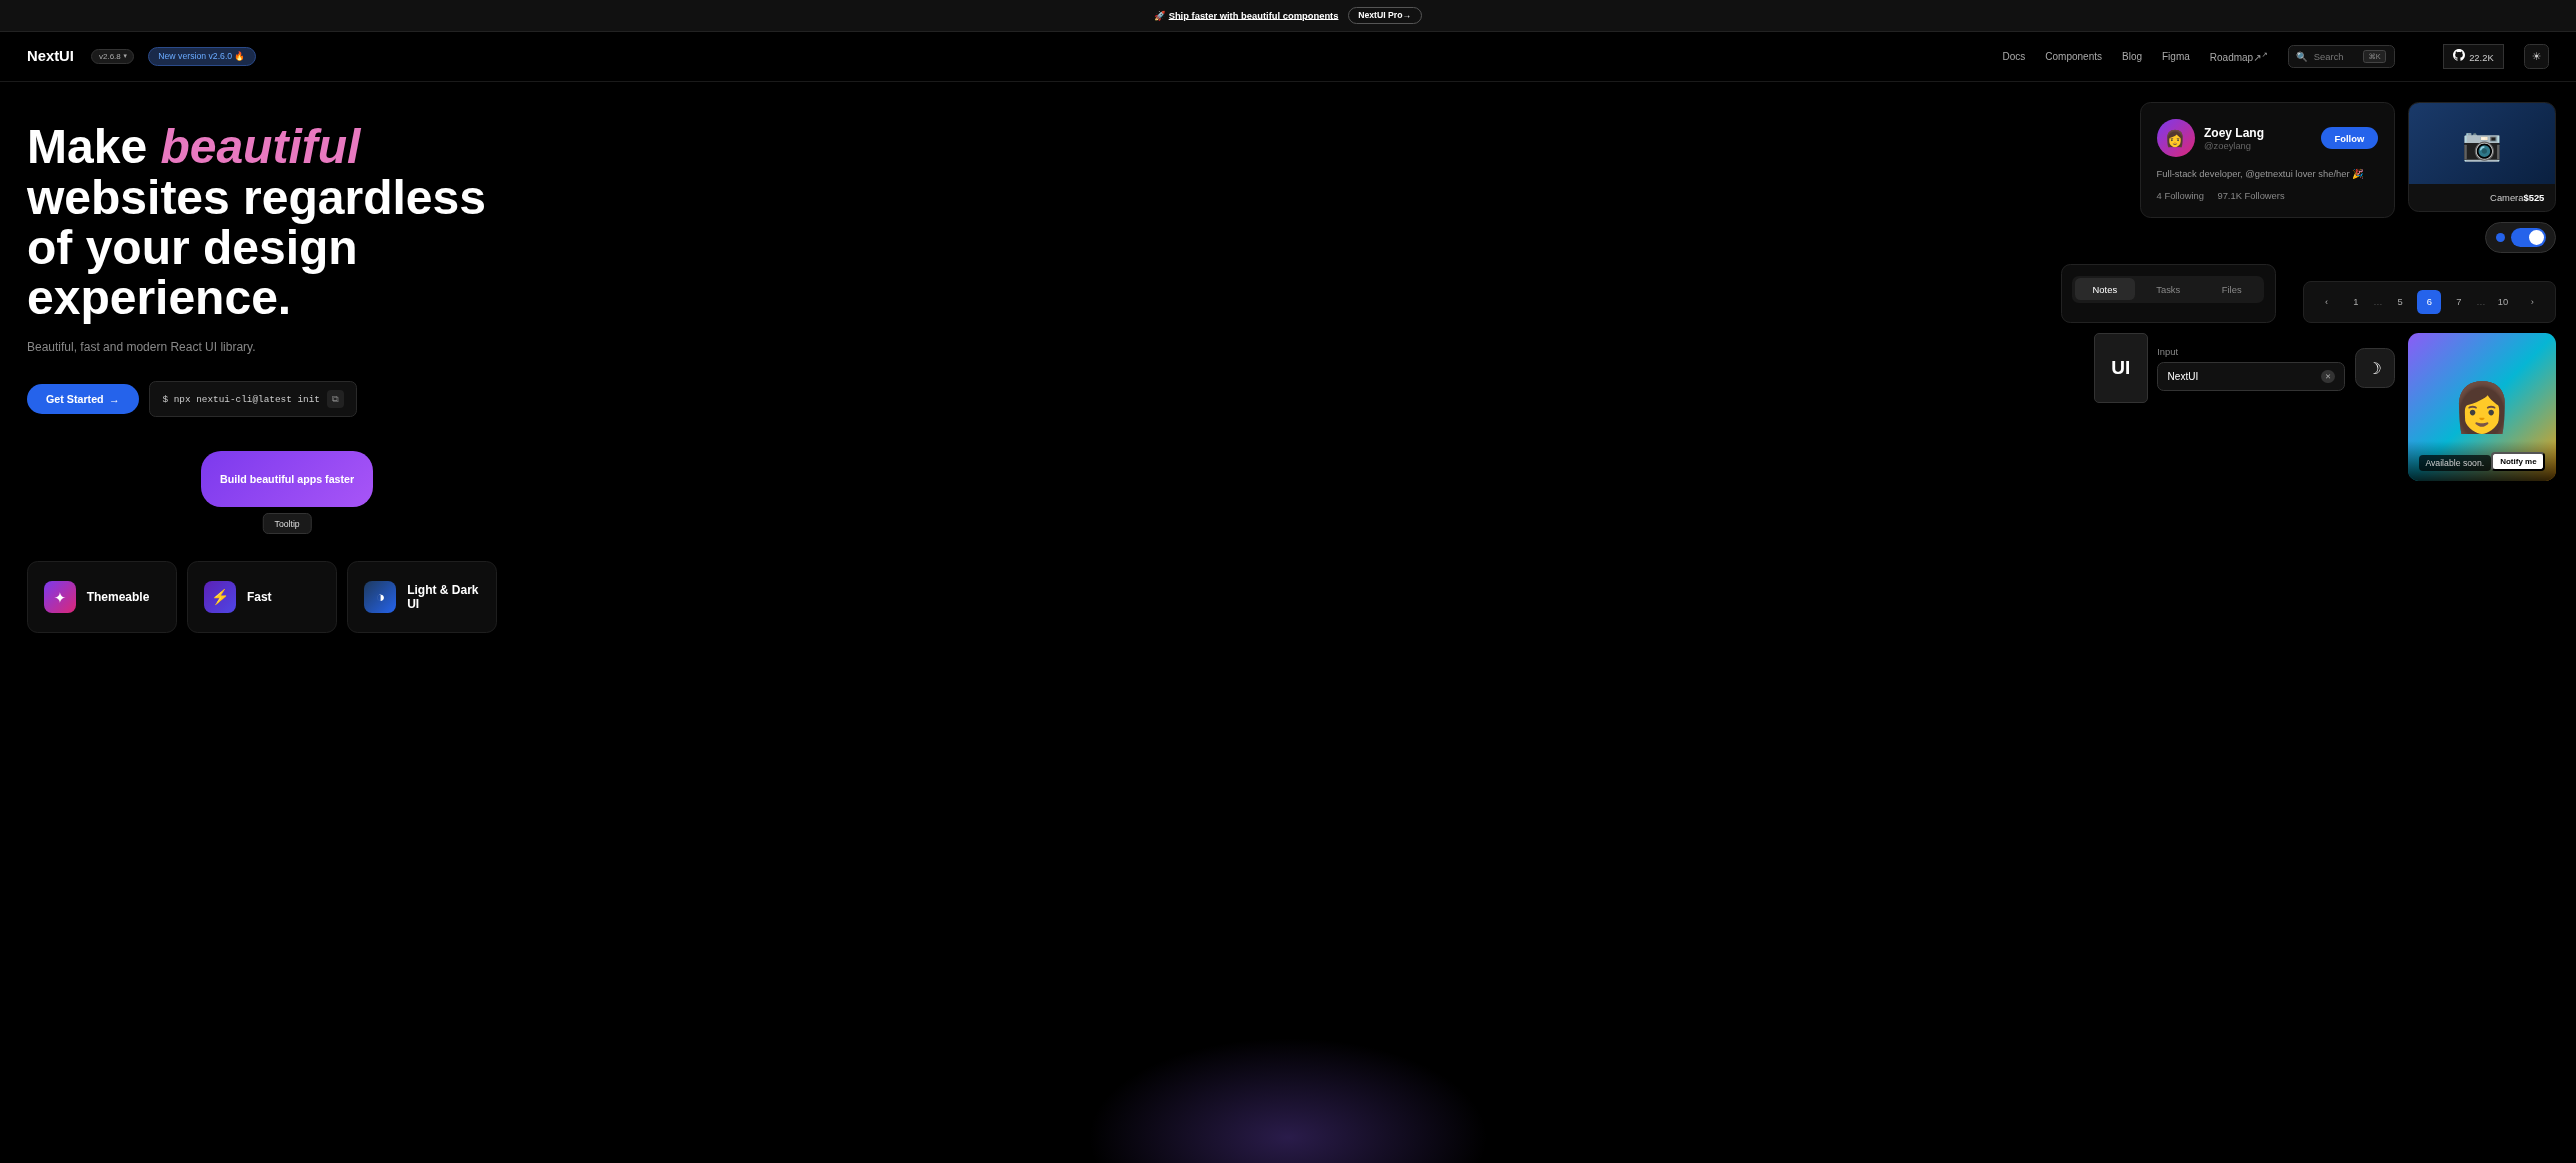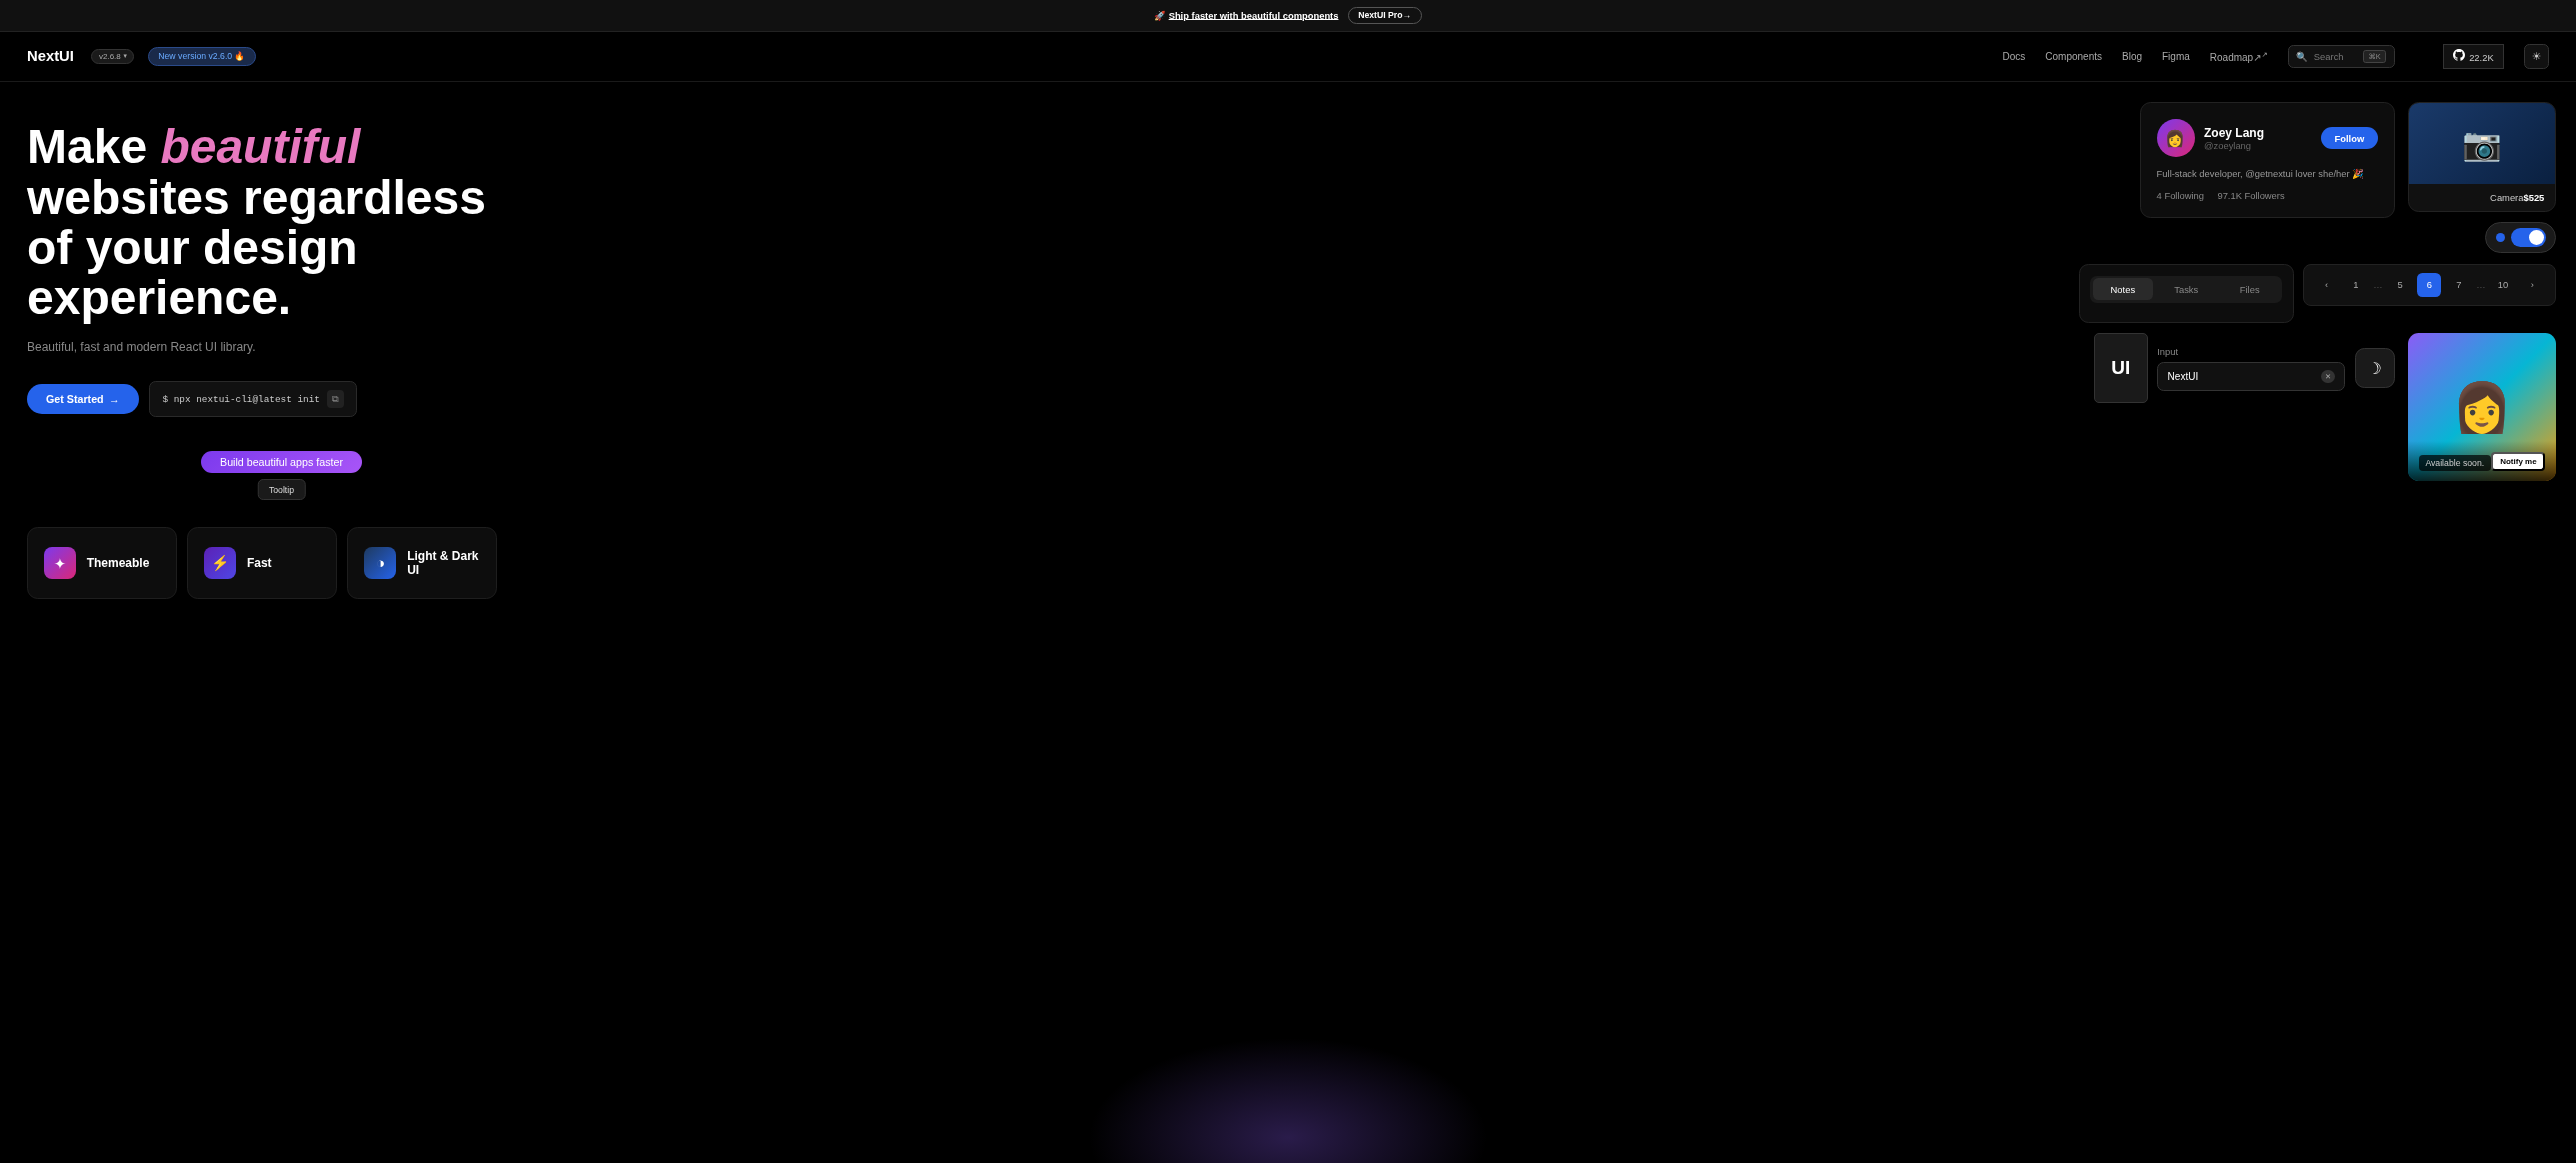--- a/index.html
+++ b/index.html
@@ -525,24 +525,24 @@
 
     
     .tooltip-area {
       position: relative;
       display: inline-block;
     }
     .tooltip-trigger-btn {
       background: linear-gradient(135deg, #7c3aed, #a855f7);
       border: none;
       border-radius: 20px;
-      padding: 5px 19px;
+      padding: 22px 19px;
       color: #fff;
       font-size: 10.7px;
-      font-weight: 400;
+      font-weight: 700;
       cursor: pointer;
     }
     .tooltip-box {
       position: absolute;
       bottom: -27px;
       left: 50%;
       transform: translateX(-50%);
       background: #1a1a1a;
       border: 0.7px solid #333;
       border-radius: 5.4px;
@@ -576,22 +576,22 @@
     }
 
     .right-top-row {
       display: flex;
       align-items: flex-start;
       gap: 13.4px;
     }
 
     .right-middle-row {
       display: flex;
-      align-items: flex-start;
-      gap: 9px;
+      align-items: flex-end;
+      gap: 27px;
     }
 
     .right-bottom-row {
       display: flex;
       align-items: flex-start;
       gap: 13.4px;
     }
 
     
     .widget-col {

